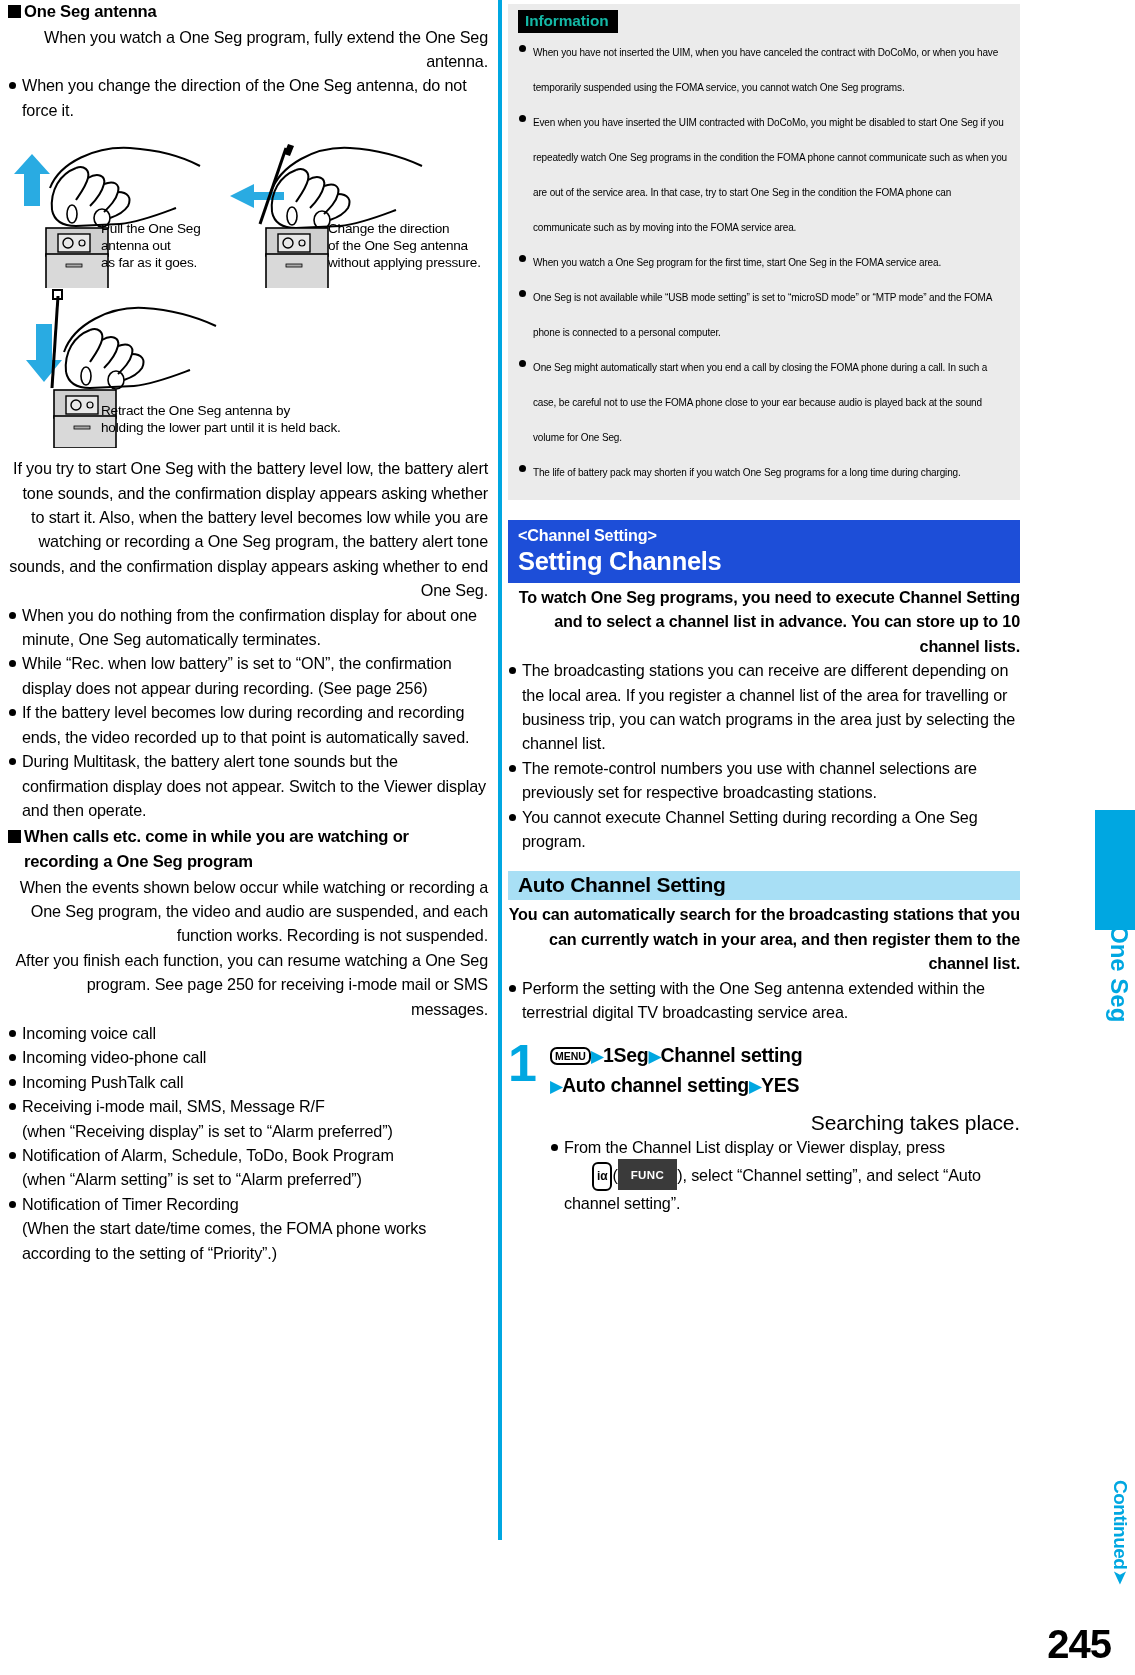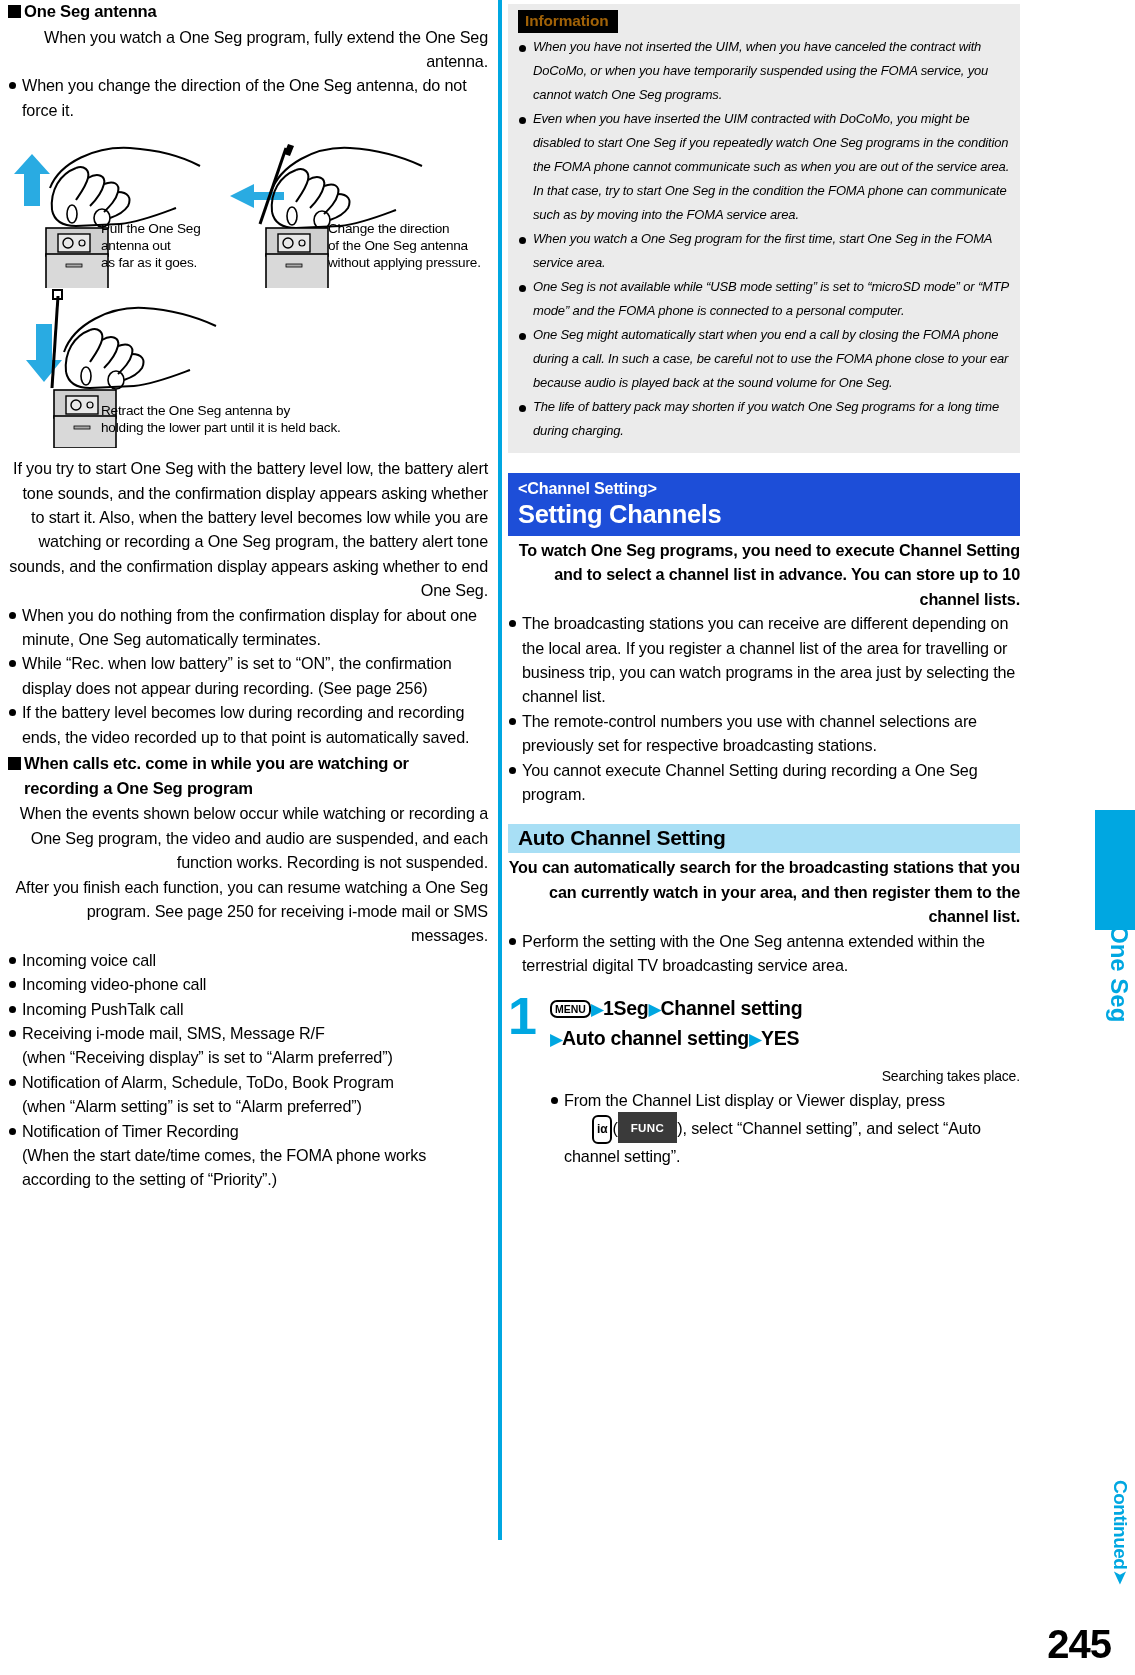--- a/index.html
+++ b/index.html
@@ -36,25 +36,25 @@
   }
   ul.bl>li.sub:before{display:none;}
 
   
   .figwrap{position:relative;height:330px;margin-top:4px;}
   .figcap{font-size:13.6px;line-height:17px;position:absolute;letter-spacing:-0.2px;}
 
   
   .infobox{background:#ebebeb;padding:6px 10px 10px 10px;}
   .infotag{
-    display:inline-block;background:#000;color:#a16207;
+    display:inline-block;background:#000;color:#14b8a6;
     font-size:15.4px;font-weight:bold;padding:2px 9px 3px 7px;
     letter-spacing:-0.1px;margin-bottom:2px;
   }
-  .infobox ul.bl>li{font-size:13px;line-height:24px;padding-left:15px;font-style:italic;}
+  .infobox ul.bl>li{font-size:10px;line-height:35px;padding-left:15px;}
   .infobox ul.bl>li:before{top:10px;}
 
   
   .bluehead{background:#1d4ed8;color:#fff;padding:4px 10px 7px 10px;margin-top:20px;}
   .bluehead .small{font-size:16.2px;font-weight:bold;line-height:22px;letter-spacing:-0.2px;}
   .bluehead .big{font-size:25.5px;font-weight:bold;line-height:30px;letter-spacing:-0.3px;}
 
   .subhead{
     background:#A8DFF5;font-size:21px;font-weight:bold;
     padding:2px 0 3px 10px;margin-top:18px;letter-spacing:-0.3px;
@@ -67,21 +67,21 @@
     width:42px;flex:0 0 42px;text-align:left;font-family:"Liberation Sans",sans-serif;
   }
   .steptxt{flex:1;font-size:19.5px;font-weight:bold;line-height:28px;letter-spacing:-0.3px;}
   .arrow{color:#00A7E1;font-size:17px;letter-spacing:-1px;}
   .keycap{
     display:inline-block;border:2.2px solid #000;border-radius:7px;
     font-size:10.5px;font-weight:bold;padding:1px 3px 1px 3px;
     line-height:12px;vertical-align:2px;letter-spacing:0px;
   }
   .stepbody{margin-left:42px;margin-top:10px;}
-  .stepbody .p{font-size:14px;}
+  .stepbody .p{font-size:21px;}
   .funcbtn{
     display:inline-block;background:#3a3a3a;color:#fff;font-size:11.5px;
     font-weight:bold;padding:4px 13px 2px 13px;vertical-align:2px;letter-spacing:0.4px;
   }
   .iconbtn{
     display:inline-block;border:2px solid #000;border-radius:6px;
     padding:6px 3px;vertical-align:1px;line-height:13px;font-size:12px;font-weight:bold;margin-left:28px;
   }
 
   
@@ -188,20 +188,21 @@
       </svg>
       <div class="figcap" style="left:93px;top:276px;white-space:pre-line;">Retract the One Seg antenna by
 holding the lower part until it is held back.</div>
     </div>
 
     <p class="p">If you try to start One Seg with the battery level low, the battery alert tone sounds, and the confirmation display appears asking whether to start it. Also, when the battery level becomes low while you are watching or recording a One Seg program, the battery alert tone sounds, and the confirmation display appears asking whether to end One Seg.</p>
     <ul class="bl">
       <li>When you do nothing from the confirmation display for about one minute, One Seg automatically terminates.</li>
       <li>While “Rec. when low battery” is set to “ON”, the confirmation display does not appear during recording. (See page 256)</li>
       <li>If the battery level becomes low during recording and recording ends, the video recorded up to that point is automatically saved.</li>
+      <li>During Multitask, the battery alert tone sounds but the confirmation display does not appear. Switch to the Viewer display and then operate.</li>
     </ul>
 
     <h3 class="sq-head" style="margin-top:3px;">
       <span class="sq"></span><span>When calls etc. come in while you are watching or</span>
       <span class="cont">recording a One Seg program</span>
     </h3>
     <p class="p">When the events shown below occur while watching or recording a One Seg program, the video and audio are suspended, and each function works. Recording is not suspended.</p>
     <p class="p">After you finish each function, you can resume watching a One Seg program. See page 250 for receiving i-mode mail or SMS messages.</p>
     <ul class="bl">
       <li>Incoming voice call</li>

